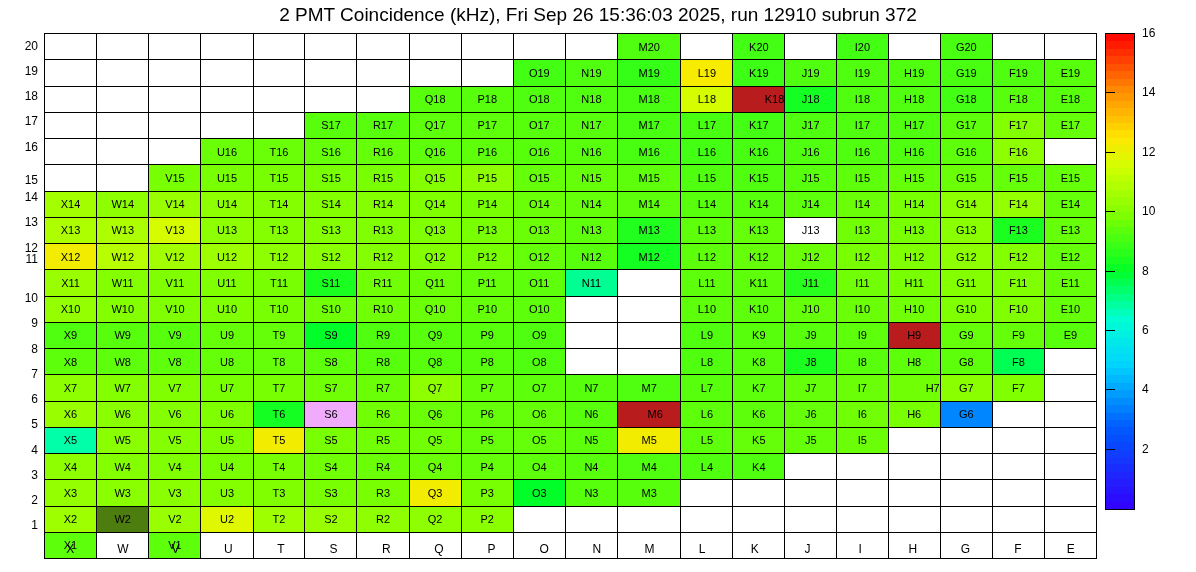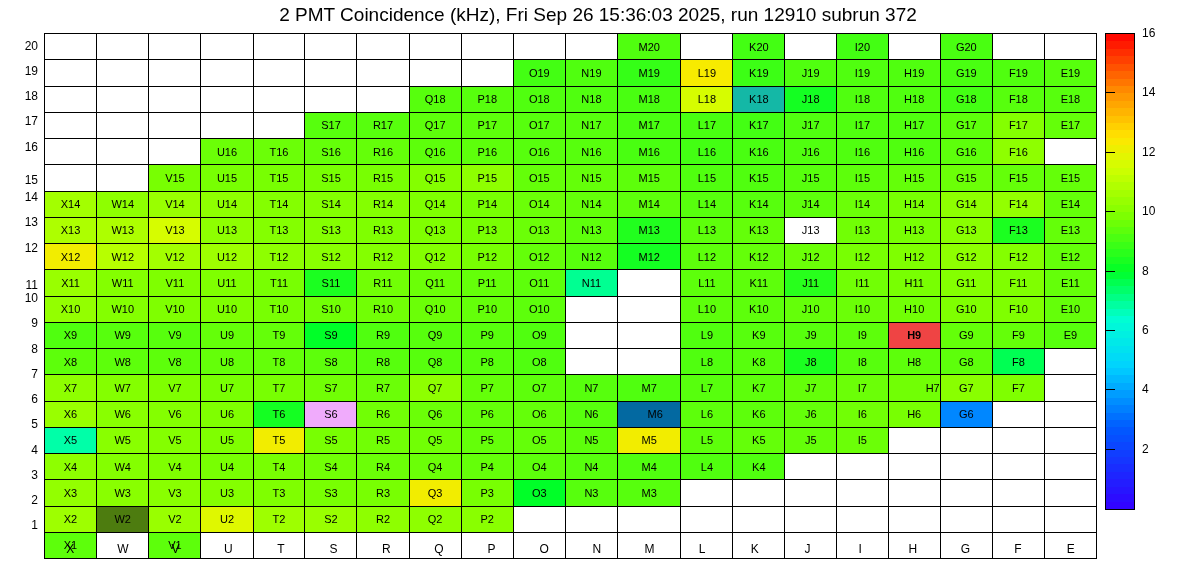--- a/index.html
+++ b/index.html
@@ -125,21 +125,21 @@
 <div id="ylabel-col" class="ylabels">
     <div class="ylabel" style="top: 5.625px; width: 32px;">20</div>
     <div class="ylabel" style="top: 30.875px; width: 32px;">19</div>
     <div class="ylabel" style="top: 56.125px; width: 32px;">18</div>
     <div class="ylabel" style="top: 81.375px; width: 32px;">17</div>
     <div class="ylabel" style="top: 106.625px; width: 32px;">16</div>
     <div class="ylabel" style="top: 140px; width: 32px;">15</div>
     <div class="ylabel" style="top: 157.125px; width: 32px;">14</div>
     <div class="ylabel" style="top: 182.375px; width: 32px;">13</div>
     <div class="ylabel" style="top: 207.625px; width: 32px;">12</div>
-    <div class="ylabel" style="top: 245px; width: 32px;">11</div>
+    <div class="ylabel" style="top: 219px; width: 32px;">11</div>
     <div class="ylabel" style="top: 258.125px; width: 32px;">10</div>
     <div class="ylabel" style="top: 283.375px; width: 32px;">9</div>
     <div class="ylabel" style="top: 308.625px; width: 32px;">8</div>
     <div class="ylabel" style="top: 333.875px; width: 32px;">7</div>
     <div class="ylabel" style="top: 359.125px; width: 32px;">6</div>
     <div class="ylabel" style="top: 384.375px; width: 32px;">5</div>
     <div class="ylabel" style="top: 409.625px; width: 32px;">4</div>
     <div class="ylabel" style="top: 434.875px; width: 32px;">3</div>
     <div class="ylabel" style="top: 460.125px; width: 32px;">2</div>
     <div class="ylabel" style="top: 485.375px; width: 32px;">1</div>
@@ -198,21 +198,21 @@
           <td style="background: rgb(255, 255, 255);"></td>
           <td style="background: rgb(255, 255, 255);"></td>
           <td style="background: rgb(255, 255, 255);"></td>
           <td style="background: rgb(255, 255, 255);"></td>
           <td style="background: rgb(87, 255, 13);">Q18</td>
           <td style="background: rgb(87, 255, 13);">P18</td>
           <td style="background: rgb(80, 255, 15);">O18</td>
           <td style="background: rgb(80, 255, 15);">N18</td>
           <td style="background: rgb(73, 255, 17);">M18</td>
           <td style="background: rgb(214, 253, 0);">L18</td>
-          <td style="background: #14b8a6;">K18</td>
+          <td style="background: #b91c1c; text-align: right;">K18</td>
           <td style="background: rgb(20, 255, 34);">J18</td>
           <td style="background: rgb(80, 255, 15);">I18</td>
           <td style="background: rgb(80, 255, 15);">H18</td>
           <td style="background: rgb(67, 255, 19);">G18</td>
           <td style="background: rgb(87, 255, 13);">F18</td>
           <td style="background: rgb(87, 255, 13);">E18</td>
         </tr>
         <tr>
           <td style="background: rgb(255, 255, 255);"></td>
           <td style="background: rgb(255, 255, 255);"></td>
@@ -399,21 +399,21 @@
           <td style="background: rgb(80, 255, 15);">R9</td>
           <td style="background: rgb(87, 255, 13);">Q9</td>
           <td style="background: rgb(87, 255, 13);">P9</td>
           <td style="background: rgb(80, 255, 15);">O9</td>
           <td style="background: rgb(255, 255, 255);"></td>
           <td style="background: rgb(255, 255, 255);"></td>
           <td style="background: rgb(80, 255, 15); margin-left: 28px;">L9</td>
           <td style="background: rgb(87, 255, 13);">K9</td>
           <td style="background: rgb(87, 255, 13);">J9</td>
           <td style="background: rgb(93, 255, 11);">I9</td>
-          <td style="background: #ef4444; font-weight: bold;">H9</td>
+          <td style="background: #b91c1c;">H9</td>
           <td style="background: rgb(100, 255, 9);">G9</td>
           <td style="background: rgb(100, 255, 9);">F9</td>
           <td style="background: rgb(87, 255, 13);">E9</td>
         </tr>
         <tr>
           <td style="background: rgb(93, 255, 11);">X8</td>
           <td style="background: rgb(93, 255, 11);">W8</td>
           <td style="background: rgb(93, 255, 11);">V8</td>
           <td style="background: rgb(100, 255, 9);">U8</td>
           <td style="background: rgb(100, 255, 9);">T8</td>
@@ -460,21 +460,21 @@
           <td style="background: rgb(137, 255, 0);">W6</td>
           <td style="background: rgb(132, 255, 0);">V6</td>
           <td style="background: rgb(127, 255, 0);">U6</td>
           <td style="background: rgb(20, 255, 34);">T6</td>
           <td style="background: #f0abfc;">S6</td>
           <td style="background: rgb(113, 255, 5);">R6</td>
           <td style="background: rgb(107, 255, 7);">Q6</td>
           <td style="background: rgb(100, 255, 9);">P6</td>
           <td style="background: rgb(100, 255, 9);">O6</td>
           <td style="background: rgb(87, 255, 13);">N6</td>
-          <td style="background: #0369a1; padding-left: 12px;">M6</td>
+          <td style="background: #b91c1c; padding-left: 12px;">M6</td>
           <td style="background: rgb(93, 255, 11);">L6</td>
           <td style="background: rgb(93, 255, 11);">K6</td>
           <td style="background: rgb(100, 255, 9);">J6</td>
           <td style="background: rgb(113, 255, 5);">I6</td>
           <td style="background: rgb(120, 255, 2);">H6</td>
           <td style="background: rgb(0, 135, 255);">G6</td>
           <td style="background: rgb(255, 255, 255);"></td>
           <td style="background: rgb(255, 255, 255);"></td>
         </tr>
         <tr>

